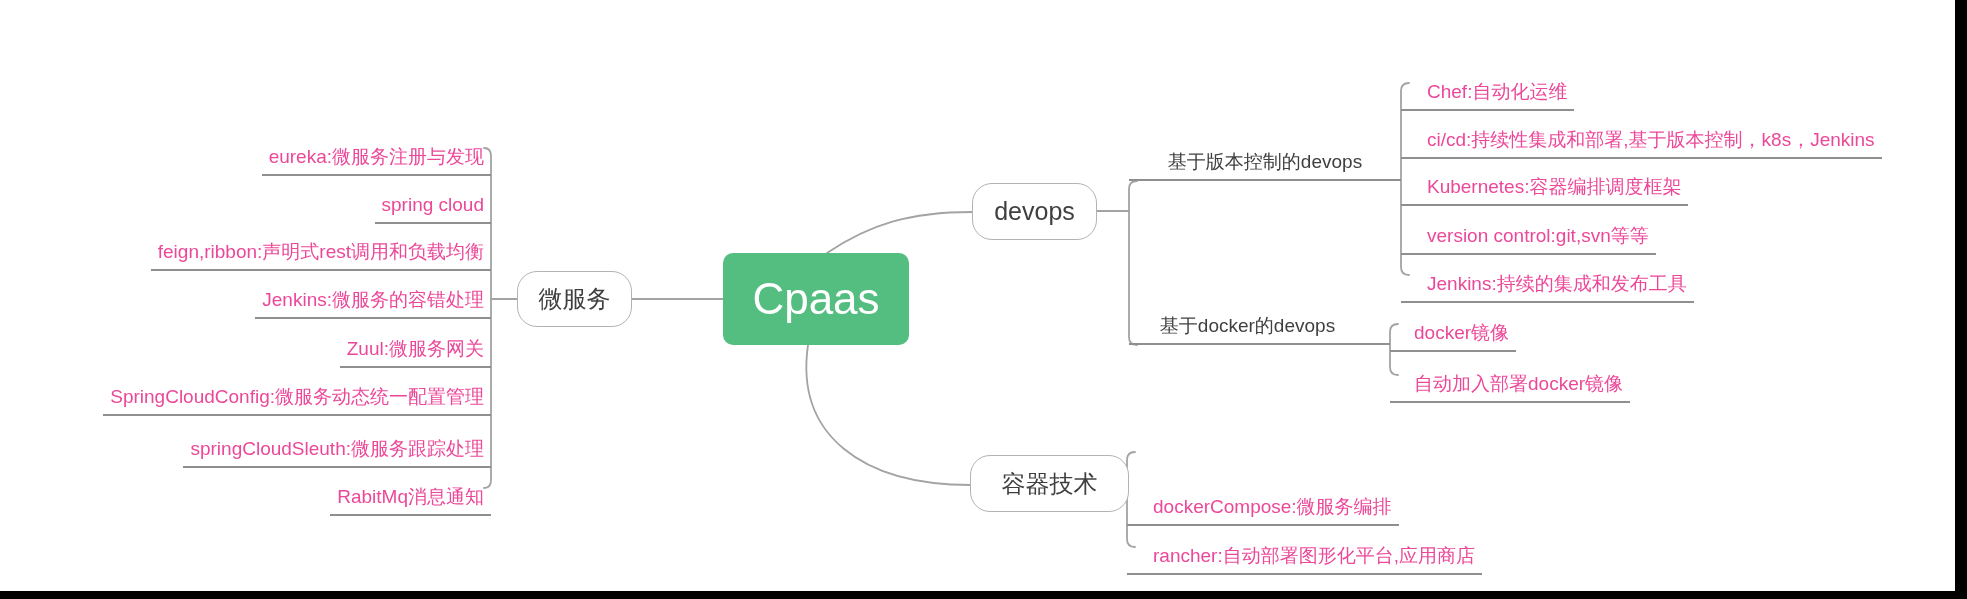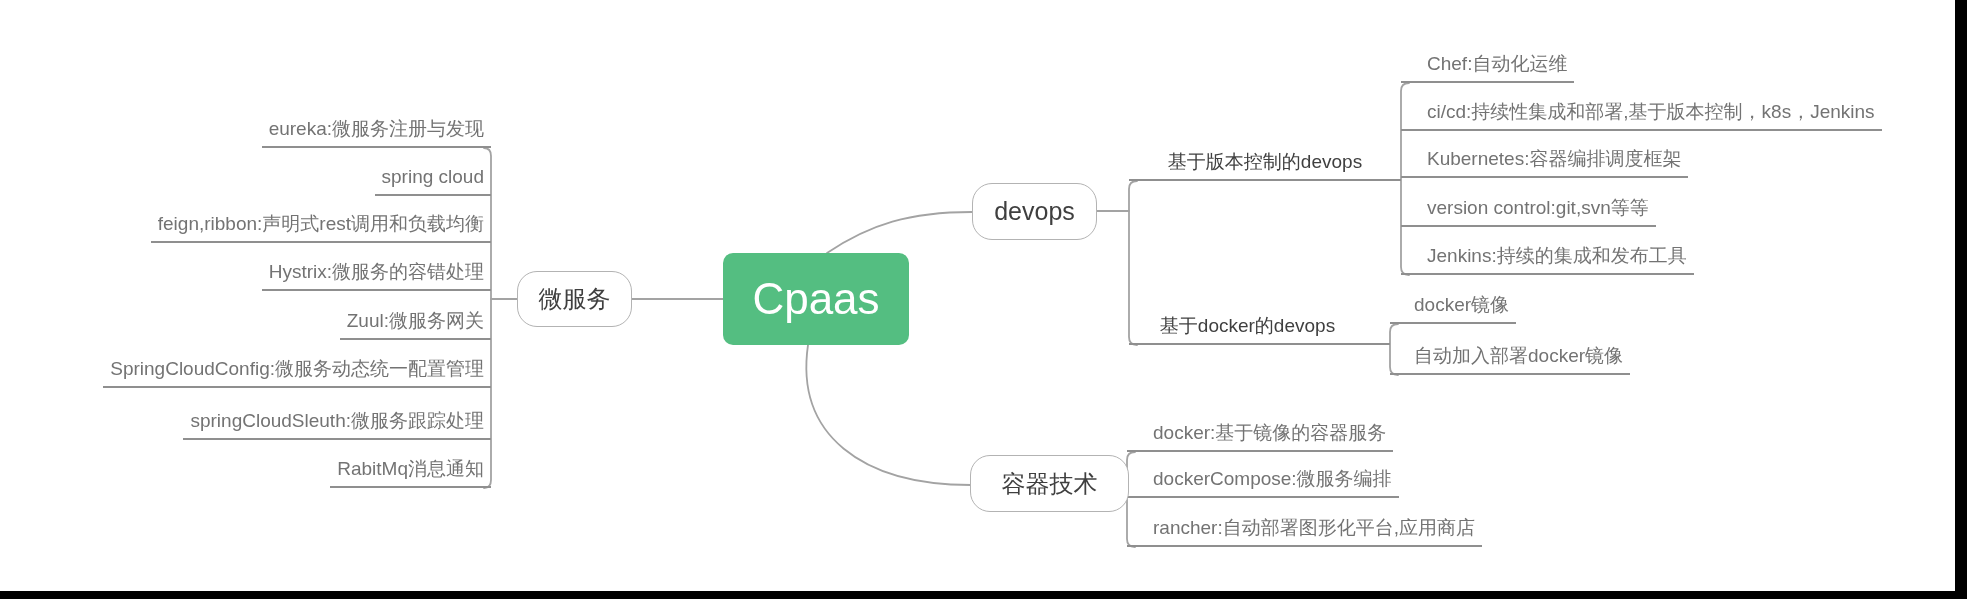--- a/index.html
+++ b/index.html
@@ -4,21 +4,21 @@
 <style>
   html,body{margin:0;padding:0;background:#ffffff;}
   #canvas{
     position:relative;width:1967px;height:599px;background:#ffffff;overflow:hidden;
     font-family:"Liberation Sans","DejaVu Sans",sans-serif;color:#3f3f3f;
   }
   svg.wires{position:absolute;left:0;top:0;z-index:1;}
   .leaf{
     position:absolute;z-index:2;white-space:nowrap;font-size:19px;line-height:29px;
     height:34px;box-sizing:border-box;border-bottom:2px solid #8f8f8f;
-    padding:0 7px 2px 7px;color:#737373;background:transparent;
+    padding:0 7px 2px 7px;color:#ec4899;background:transparent;margin-top:28px;
   }
   .leaf.l{text-align:right;}
   .group-label{
     position:absolute;z-index:2;white-space:nowrap;font-size:19px;line-height:29px;
     height:34px;box-sizing:border-box;border-bottom:2px solid #8f8f8f;
     text-align:center;color:#3f3f3f;
   }
   .topic{
     position:absolute;z-index:3;box-sizing:border-box;background:#ffffff;
     border:1.5px solid #b3b3b3;border-radius:20px;
@@ -64,38 +64,37 @@
 
   <div class="central" style="left: 723px; top: 253px; width: 186px; height: 92px; background: rgb(84, 190, 129);">Cpaas</div>
 
   <div class="topic" style="left:517px;top:271px;width:115px;height:56px;font-size:24px;">微服务</div>
   <div class="topic" style="left:972px;top:183px;width:125px;height:57px;">devops</div>
   <div class="topic" style="left:970px;top:455px;width:159px;height:57px;font-size:24px;">容器技术</div>
 
   <div class="leaf l" style="right:1476px;top:114px;">eureka:微服务注册与发现</div>
   <div class="leaf l" style="right:1476px;top:162px;">spring cloud</div>
   <div class="leaf l" style="right:1476px;top:209px;">feign,ribbon:声明式rest调用和负载均衡</div>
-  <div class="leaf l" style="right:1476px;top:257px;">Hystrix:微服务的容错处理</div>
+  <div class="leaf l" style="right:1476px;top:257px;">Jenkins:微服务的容错处理</div>
   <div class="leaf l" style="right:1476px;top:306px;">Zuul:微服务网关</div>
   <div class="leaf l" style="right:1476px;top:354px;">SpringCloudConfig:微服务动态统一配置管理</div>
   <div class="leaf l" style="right:1476px;top:406px;">springCloudSleuth:微服务跟踪处理</div>
   <div class="leaf l" style="right:1476px;top:454px;">RabitMq消息通知</div>
 
   <div class="group-label" style="left:1129px;top:147px;width:272px;">基于版本控制的devops</div>
   <div class="group-label" style="left:1129px;top:311px;width:261px;padding-right:24px;">基于docker的devops</div>
 
   <div class="leaf" style="left:1401px;top:49px;padding-left:26px;">Chef:自动化运维</div>
   <div class="leaf" style="left:1401px;top:97px;padding-left:26px;">ci/cd:持续性集成和部署,基于版本控制，k8s，Jenkins</div>
   <div class="leaf" style="left:1401px;top:144px;padding-left:26px;">Kubernetes:容器编排调度框架</div>
   <div class="leaf" style="left:1401px;top:193px;padding-left:26px;">version control:git,svn等等</div>
   <div class="leaf" style="left:1401px;top:241px;padding-left:26px;">Jenkins:持续的集成和发布工具</div>
 
   <div class="leaf" style="left:1390px;top:290px;padding-left:24px;">docker镜像</div>
   <div class="leaf" style="left:1390px;top:341px;padding-left:24px;">自动加入部署docker镜像</div>
 
-  <div class="leaf" style="left:1127px;top:418px;padding-left:26px;">docker:基于镜像的容器服务</div>
   <div class="leaf" style="left:1127px;top:464px;padding-left:26px;">dockerCompose:微服务编排</div>
   <div class="leaf" style="left:1127px;top:513px;padding-left:26px;">rancher:自动部署图形化平台,应用商店</div>
 
   <div class="edge-bar" id="bar-right"></div>
   <div class="edge-bar" id="bar-bottom"></div>
 
 </div>
 
 </body></html>

